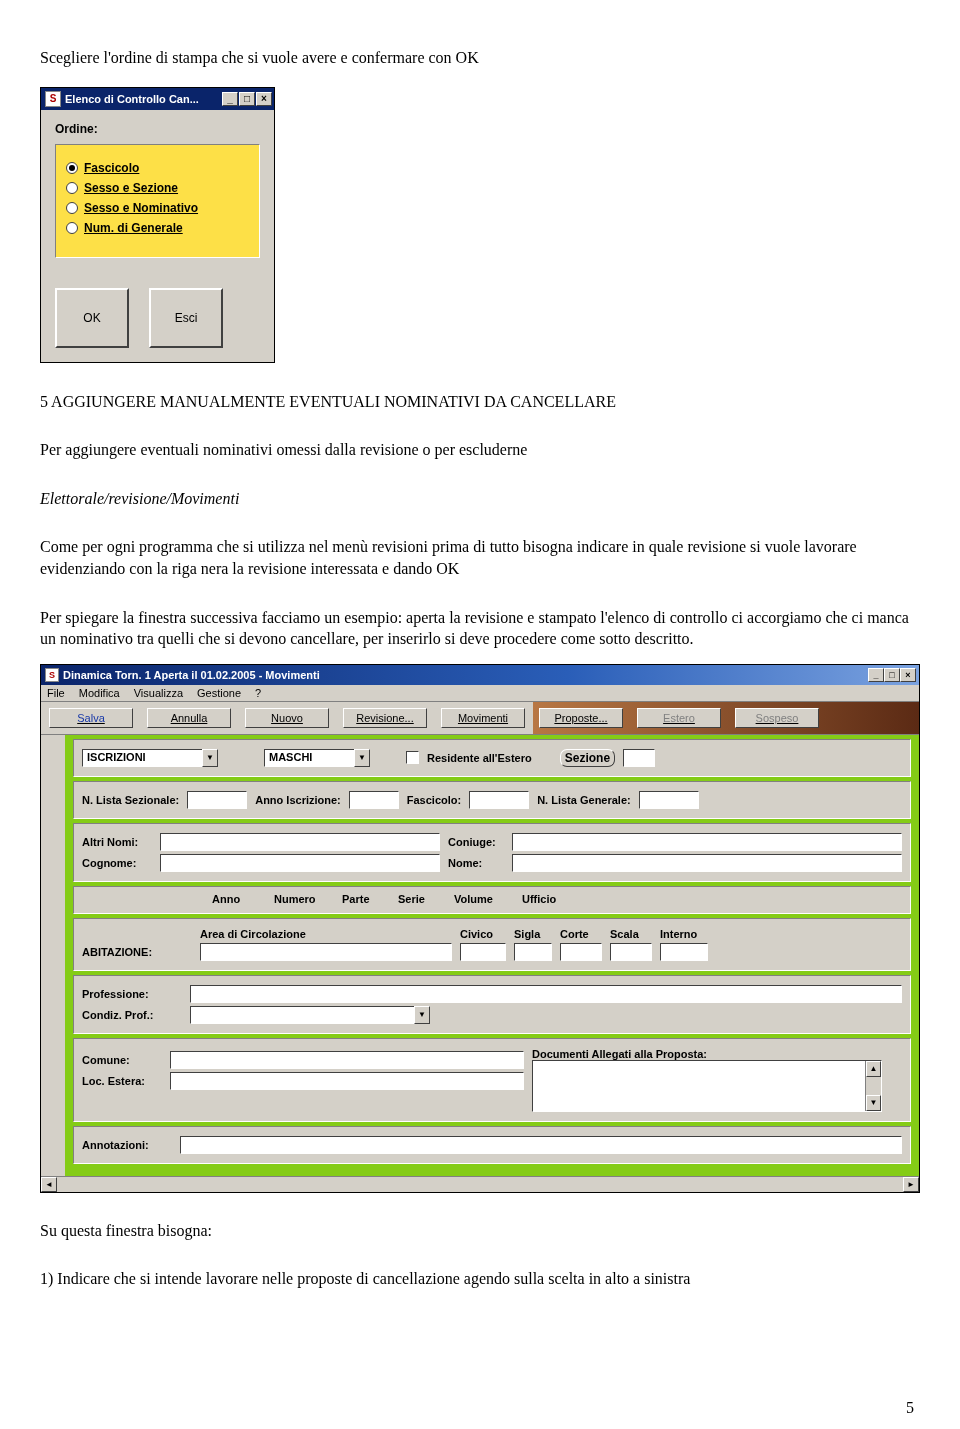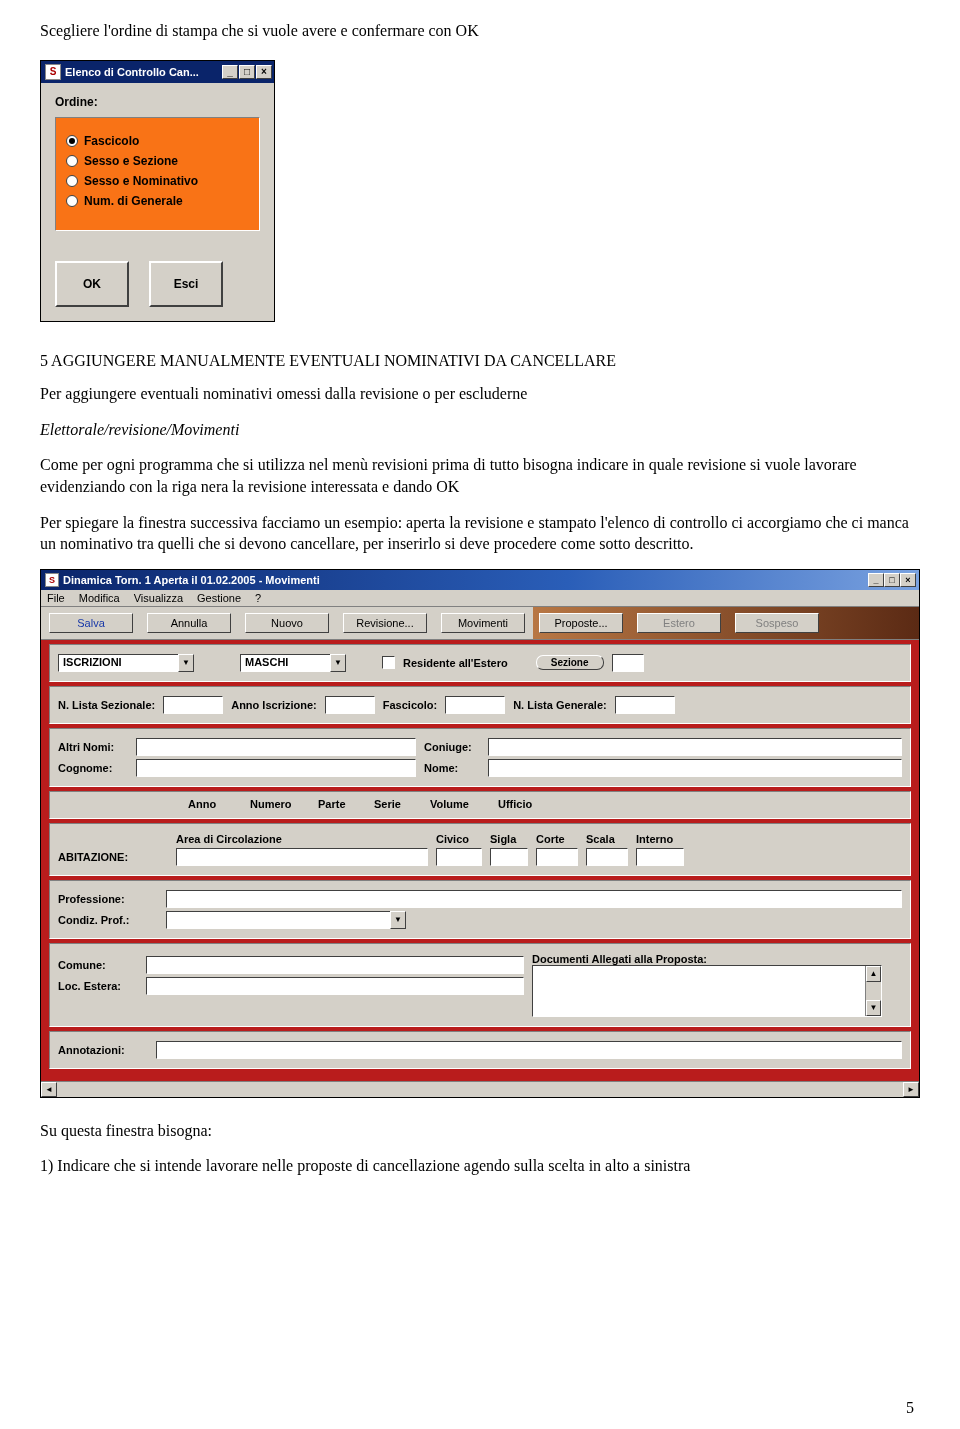--- a/index.html
+++ b/index.html
@@ -4,21 +4,21 @@
 <style>
   * { box-sizing: border-box; margin: 0; padding: 0; }
   body {
     font-family: "Times New Roman", serif;
     font-size: 16px;
     color: #000;
     background: #fff;
     padding: 20px 40px;
     width: 960px;
   }
-  .body-text { margin-bottom: 14px; line-height: 1.35; }
+  .body-text { margin-bottom: 14px; line-height: 1.35; margin-top: 27px; }
   .italic { font-style: italic; }
   .section-heading { display: block; margin-top: 18px; margin-bottom: 12px; }
 
   
   .dialog1 {
     width: 235px;
     background: #d4d0c8;
     border: 1px solid #000;
     font-family: Tahoma, Arial, sans-serif;
     font-size: 12px;
@@ -45,36 +45,37 @@
     font-size: 10px; line-height: 12px; text-align: center;
     font-family: Arial; font-weight: bold;
     color:#000;
   }
   .dialog1-body { padding: 12px 14px 14px 14px; font-weight: bold; }
   .dialog1-body .label-ordine { display:block; margin-bottom: 8px; }
   .ordine-group {
     border: 1px solid #808080;
     border-right-color:#fff; border-bottom-color:#fff;
     padding: 10px 10px 16px 10px;
-    background: #f97316;
+    background: #fde047;
     margin-bottom: 30px;
+    text-decoration: underline;
   }
   .radio-row { display: flex; align-items: center; margin: 6px 0; gap: 6px; font-weight: bold; }
   .radio {
     width: 12px; height: 12px; border-radius: 50%;
     border: 1px solid #404040; background: #fff;
     display: inline-flex; align-items:center; justify-content:center;
   }
   .radio.selected::after { content:""; width:6px; height:6px; border-radius:50%; background:#000; display:block; }
   .dlg-buttons { display: flex; gap: 20px; }
   .btn9x {
     background: #d4d0c8;
     border-top: 2px solid #fff; border-left: 2px solid #fff;
     border-right: 2px solid #404040; border-bottom: 2px solid #404040;
-    padding: 14px 0; width: 74px; text-align: center; font-weight: bold;
+    padding: 21px 0; width: 74px; text-align: center; font-weight: normal;
     font-family: Tahoma, Arial, sans-serif; font-size: 12px;
   }
 
   
   .win2 {
     width: 880px;
     background: #d4d0c8;
     border: 1px solid #000;
     font-family: Tahoma, Arial, sans-serif;
     font-size: 11px;
@@ -88,31 +89,32 @@
   .titlebar2 .icon-box { width: 14px; height: 14px; background:#fff; border:1px solid #888; margin-right:4px; font-size:9px; display:flex;align-items:center;justify-content:center;color:#a00;}
   .titlebar2 .title-text { flex:1; overflow:hidden; white-space:nowrap; }
   .titlebar2 .win-btn { width:16px; height:14px; background:#d4d0c8; border-top:1px solid #fff; border-left:1px solid #fff; border-right:1px solid #404040; border-bottom:1px solid #404040; font-size:9px; text-align:center; line-height:12px; color:#000; font-weight:bold;}
   .menubar { background:#d4d0c8; padding: 2px 6px; display:flex; gap:14px; font-size:11px; border-bottom:1px solid #808080;}
   .menubar span { }
 
   .toolbar-row {
     background: linear-gradient(90deg, #d4d0c8 0%, #d4d0c8 56%, #b87744 56%, #5b2a14 100%);
     padding: 6px 8px; display:flex; gap:14px; align-items:center;
     border-bottom: 1px solid #808080;
+    text-decoration: underline;
   }
   .tb-btn {
     background:#d4d0c8;
     border-top:1px solid #fff; border-left:1px solid #fff;
     border-right:1px solid #404040; border-bottom:1px solid #404040;
     padding: 3px 10px; font-size:11px; min-width: 84px; text-align:center;
   }
   .tb-btn.disabled { color:#808080; }
   .tb-btn.hl { color:#1838a8; }
 
-  .form-area { background:#b91c1c; padding: 4px 8px 8px 8px; }
+  .form-area { background:#84cc16; padding: 4px 8px 8px 8px; margin-left: 24px; }
   .inset-panel {
     border-top:1px solid #808080; border-left:1px solid #808080;
     border-right:1px solid #fff; border-bottom:1px solid #fff;
     padding: 6px 8px; margin-bottom: 4px; background:#d4d0c8;
   }
   .frow { display:flex; align-items:center; gap:8px; margin: 3px 0; flex-wrap: nowrap; font-weight:bold; font-size:11px;}
   .flabel { font-weight:bold; white-space:nowrap; }
   .input9x {
     background:#fff; border-top:1px solid #404040; border-left:1px solid #404040;
     border-right:1px solid #fff; border-bottom:1px solid #fff;
@@ -125,21 +127,21 @@
   }
   .dropdown9x .dd-arrow {
     width:16px; height:18px; background:#d4d0c8;
     border-top:1px solid #fff; border-left:1px solid #fff; border-right:1px solid #404040; border-bottom:1px solid #404040;
     display:flex; align-items:center; justify-content:center; font-size:8px;
   }
   .checkbox9x { width:13px; height:13px; background:#fff; border-top:1px solid #404040; border-left:1px solid #404040; border-right:1px solid #fff; border-bottom:1px solid #fff; display:inline-block;}
   .small-btn {
     background:#d4d0c8; border-top:1px solid #fff; border-left:1px solid #fff;
     border-right:1px solid #404040; border-bottom:1px solid #404040;
-    padding: 1px 14px; font-size:10px; font-weight:bold;border-radius:7px;
+    padding: 1px 4px; font-size:12px; font-weight:bold;border-radius:7px;
   }
   .col-hdgs { display:flex; gap:12px; font-weight:bold; font-size:11px; margin-left:130px; margin-bottom:2px;}
   .col-hdgs span { display:inline-block; }
   .w50{width:50px}.w56{width:56px}.w44{width:44px}.w48{width:48px}
   .textarea9x {
     background:#fff; border-top:1px solid #404040; border-left:1px solid #404040;
     border-right:1px solid #fff; border-bottom:1px solid #fff;
     height: 52px; width: 350px; position:relative;
   }
   .textarea9x .sb {

